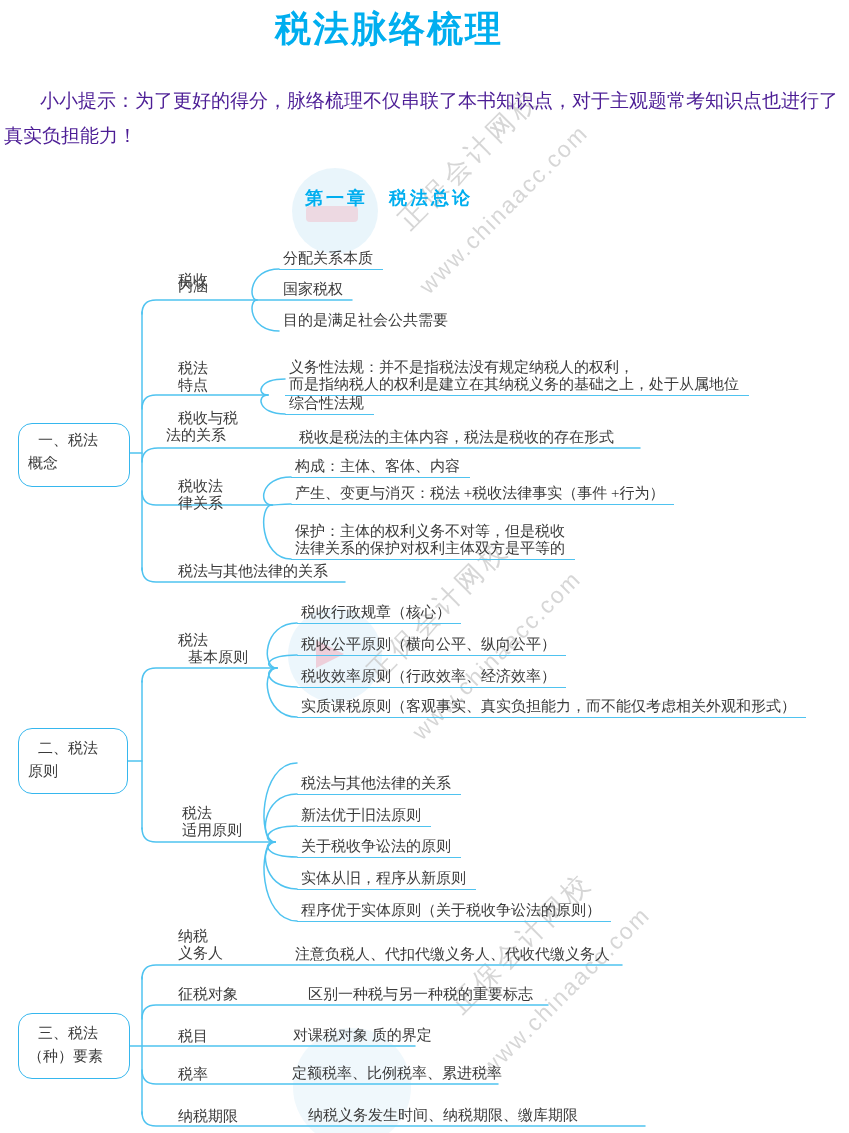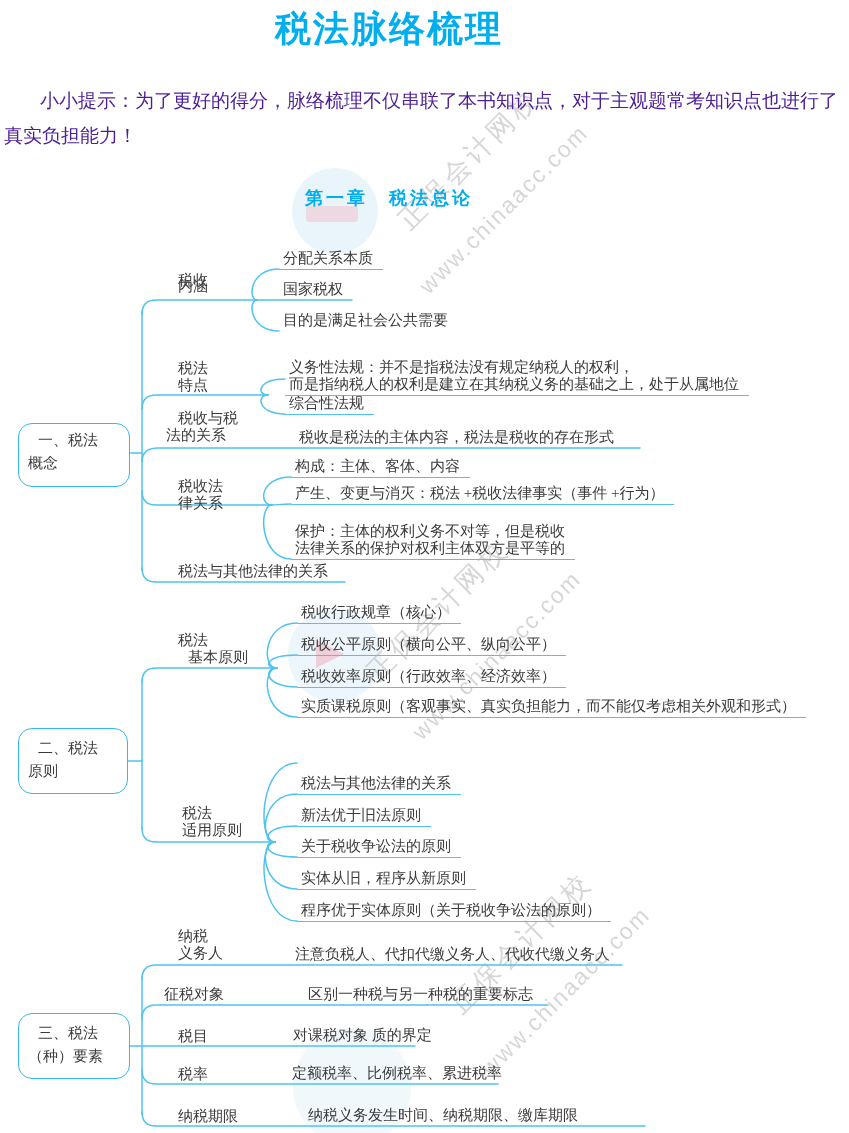--- a/index.html
+++ b/index.html
@@ -131,21 +131,21 @@
   <div class="abs t lf" style="left:297px;top:838px">关于税收争讼法的原则</div>
   <div class="abs t lf" style="left:297px;top:870px">实体从旧，程序从新原则</div>
   <div class="abs t lf" style="left:297px;top:902px">程序优于实体原则（关于税收争讼法的原则）</div>
 
   <div class="nd" style="left:18px;top:1013px;width:110px;height:64px"></div>
   <div class="abs t" style="left:38px;top:1025px">三、税法</div>
   <div class="abs t" style="left:28px;top:1048px">（种）要素</div>
 
   <div class="abs t" style="left:178px;top:928px">纳税</div>
   <div class="abs t" style="left:178px;top:945px">义务人</div>
-  <div class="abs t" style="left:164px;top:986px">征税对象</div>
+  <div class="abs t" style="left:178px;top:986px">征税对象</div>
   <div class="abs t" style="left:178px;top:1028px">税目</div>
   <div class="abs t" style="left:178px;top:1066px">税率</div>
   <div class="abs t" style="left:178px;top:1108px">纳税期限</div>
 
   <div class="abs t" style="left:295px;top:946px">注意负税人、代扣代缴义务人、代收代缴义务人</div>
   <div class="abs t" style="left:308px;top:986px">区别一种税与另一种税的重要标志</div>
   <div class="abs t" style="left:293px;top:1027px">对课税对象 质的界定</div>
   <div class="abs t" style="left:292px;top:1065px">定额税率、比例税率、累进税率</div>
   <div class="abs t" style="left:308px;top:1107px">纳税义务发生时间、纳税期限、缴库期限</div>
 

